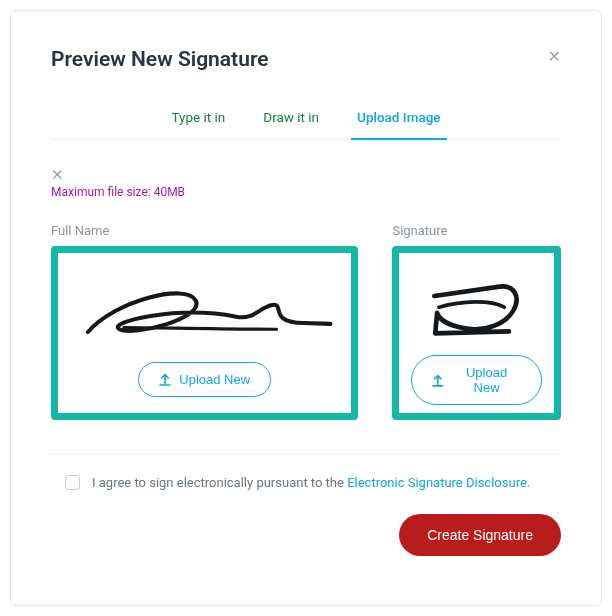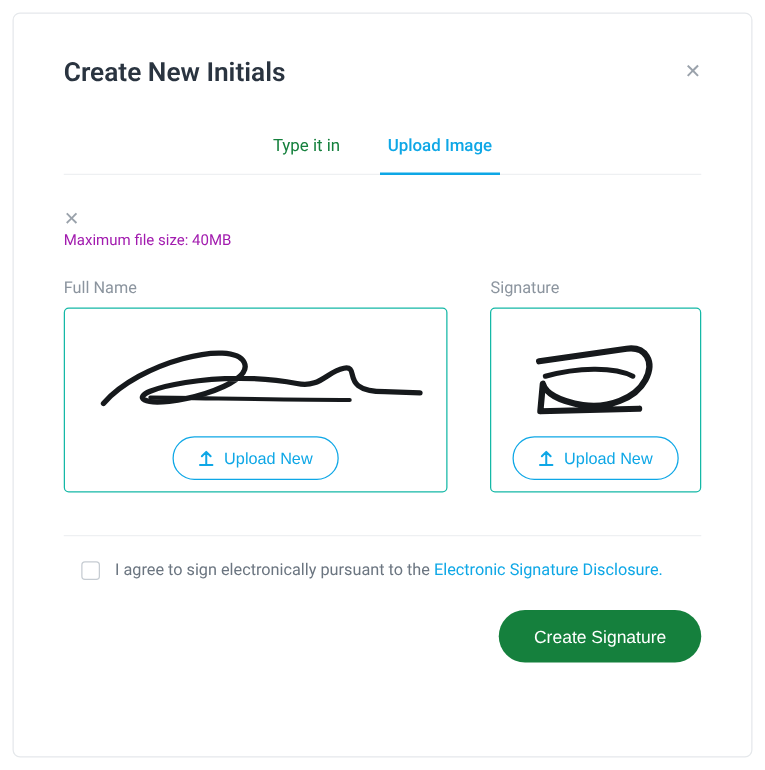--- a/index.html
+++ b/index.html
@@ -89,23 +89,23 @@
   }
   .sig-col { display: flex; flex-direction: column; }
   .sig-col.full { flex: 1 1 62%; }
   .sig-col.init { flex: 1 1 34%; }
   .sig-label {
     font-size: 13px;
     color: #8b949e;
     margin-bottom: 8px;
   }
   .sig-box {
-    border: 1px solid #14b8a6;
+    border: 7px solid #14b8a6;
     border-radius: 4px;
-    height: 148px;
+    height: 174px;
     display: flex;
     flex-direction: column;
     align-items: center;
     justify-content: space-between;
     padding: 12px 12px 16px 12px;
   }
   .sig-canvas {
     flex: 1;
     width: 100%;
     display: flex;
@@ -153,40 +153,41 @@
   }
   .consent-link {
     color: #0ea7e6;
     cursor: pointer;
   }
   .footer {
     display: flex;
     justify-content: flex-end;
   }
   .create-btn {
-    background: #15803d;
+    background: #b91c1c;
     color: #fff;
     border: none;
     border-radius: 999px;
     padding: 13px 28px;
     font-size: 14px;
     font-weight: 500;
     cursor: pointer;
   }
 </style>
 </head>
 <body>
 
 <div class="modal">
 
-  <div class="modal-title">Create New Initials</div>
+  <div class="modal-title">Preview New Signature</div>
   <div class="close-x">✕</div>
 
   <div class="tabs">
     <div class="tab">Type it in</div>
+    <div class="tab">Draw it in</div>
     <div class="tab active">Upload Image</div>
   </div>
 
   <div class="preview-row">
     <div class="preview-close">✕</div>
   </div>
   <div class="hint">
     <div>Maximum file size: 40MB</div>
   </div>
 

